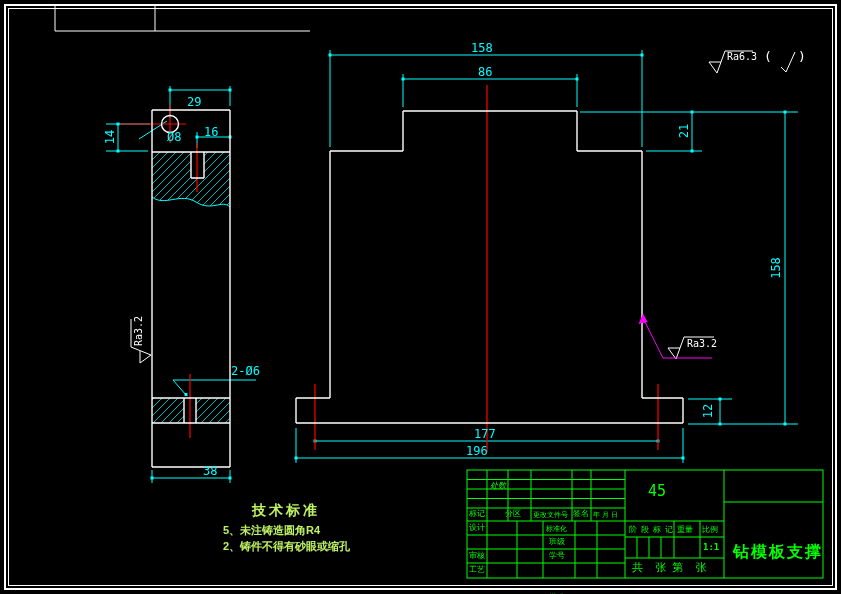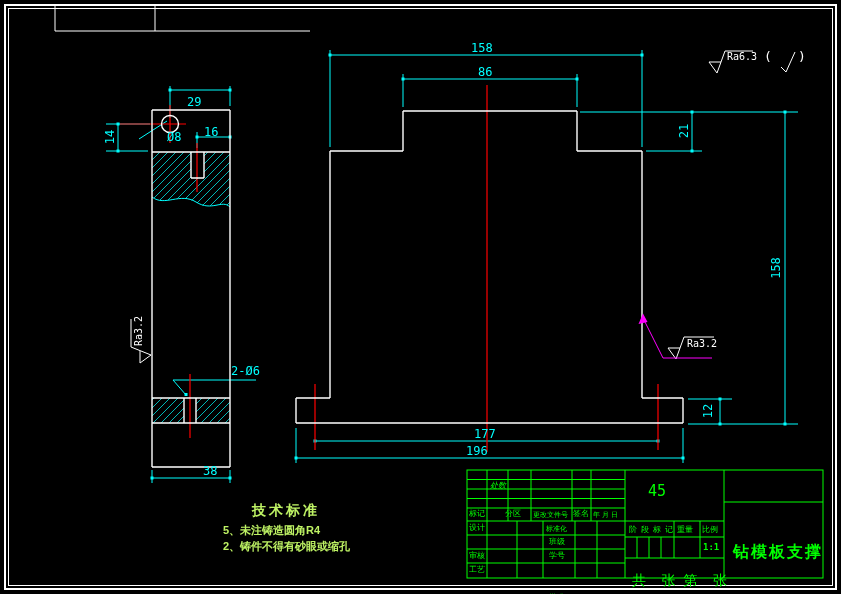--- a/index.html
+++ b/index.html
@@ -172,17 +172,17 @@
 
   <div class="txt tb tb7" style="left:546px;top:525px;">标准化</div>
   <div class="txt tb" style="left:549px;top:538px;">班级</div>
   <div class="txt tb" style="left:549px;top:552px;">学号</div>
   <div class="txt tb" style="left:549px;top:566px;margin-top:28px;">批准</div>
 
   <div class="txt tb tbstage" style="left:629px;top:526px;">阶段标记</div>
   <div class="txt tb" style="left:677px;top:526px;">重量</div>
   <div class="txt tb" style="left:702px;top:526px;">比例</div>
   <div class="txt tb tbscale" style="left:703px;top:543px;">1:1</div>
-  <div class="txt tb" style="left:632px;top:562px;font-size:14px;margin-top:11px;">共    张  第    张</div>
+  <div class="txt tb" style="left:632px;top:562px;font-size:11px;">共    张  第    张</div>
   <div class="txt tb tbmat" style="left:648px;top:484px;">45</div>
   <div class="txt tb tbname" style="left:733px;top:544px;">钻模板支撑</div>
 
 </div>
 
 </body></html>

